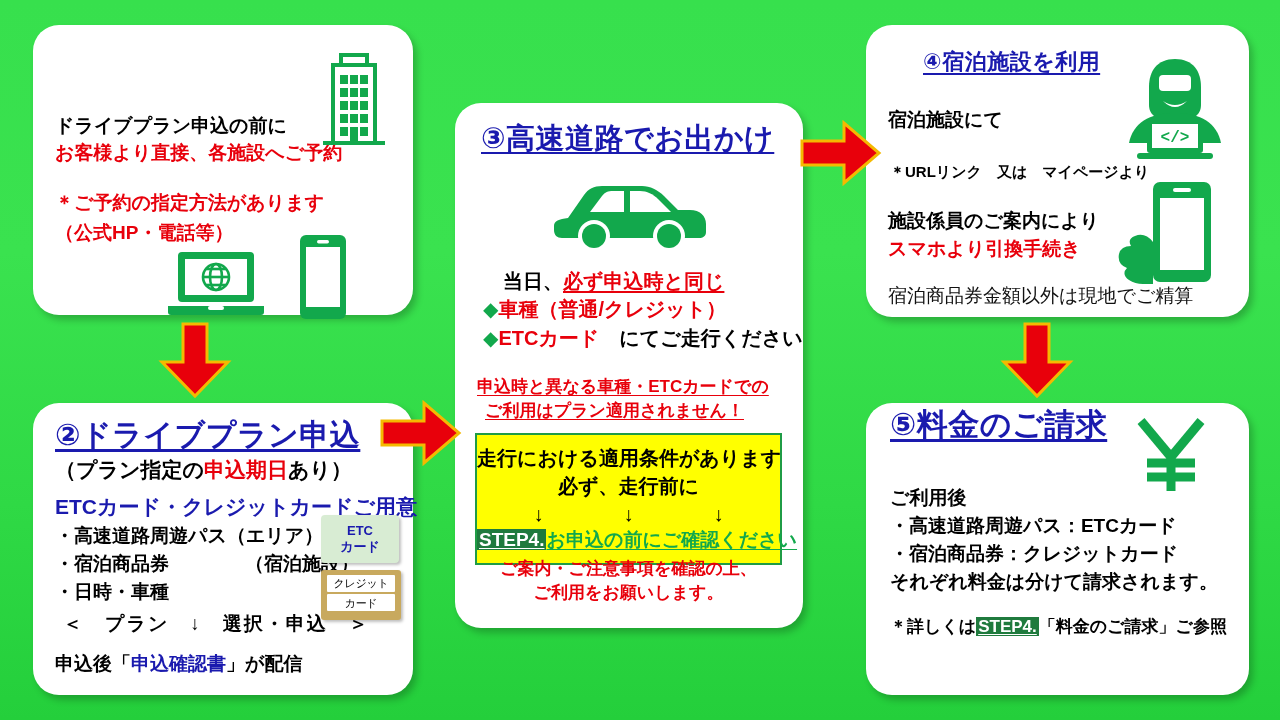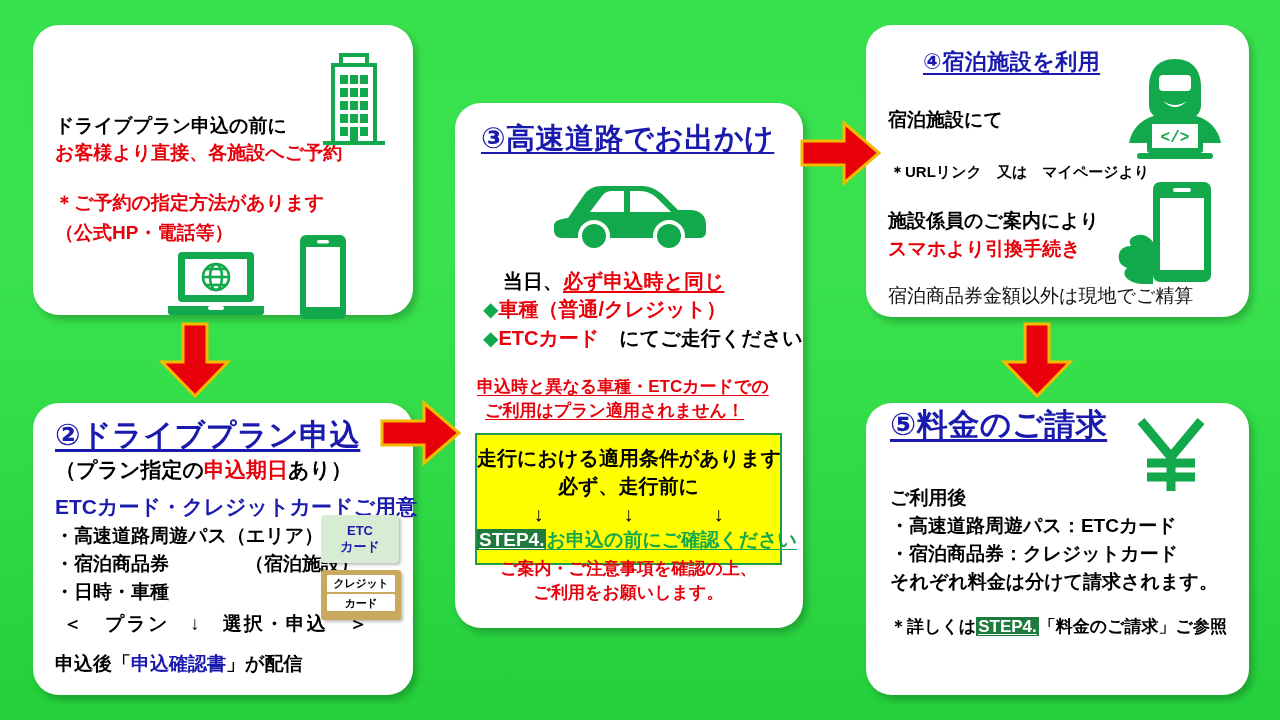--- a/index.html
+++ b/index.html
@@ -71,21 +71,21 @@
     display:flex;flex-direction:column;align-items:center;justify-content:center;
   }
   .crcard{
     position:absolute;left:288px;top:167px;width:80px;height:50px;
     background:#c8a95e;border-radius:3px;box-shadow:2px 2px 3px rgba(0,0,0,.25);
     box-sizing:border-box;padding:5px 6px;
   }
   .crcard .band{background:#fff;height:17px;margin-bottom:2px;border-radius:1px;}
   .crcard .band2{background:#fff;height:17px;border-radius:1px;}
   .crtxt{position:absolute;left:0;right:0;text-align:center;color:#000;
-         font-weight:bold;font-size:11px;letter-spacing:-.3px;}
+         font-weight:normal;font-size:11px;letter-spacing:-.3px;}
   .crtxt.a{top:6px;} .crtxt.b{top:26px;}
 
   
   .car{position:absolute;left:95px;top:75px;}
   #c3l1{left:48px;top:165px;font-size:20px;}
   #c3l2{left:28px;top:193px;font-size:20px;}
   #c3l3{left:28px;top:222px;font-size:20px;}
   #c3w1{left:22px;top:272px;font-size:17px;}
   #c3w2{left:30px;top:296px;font-size:17px;}
 

